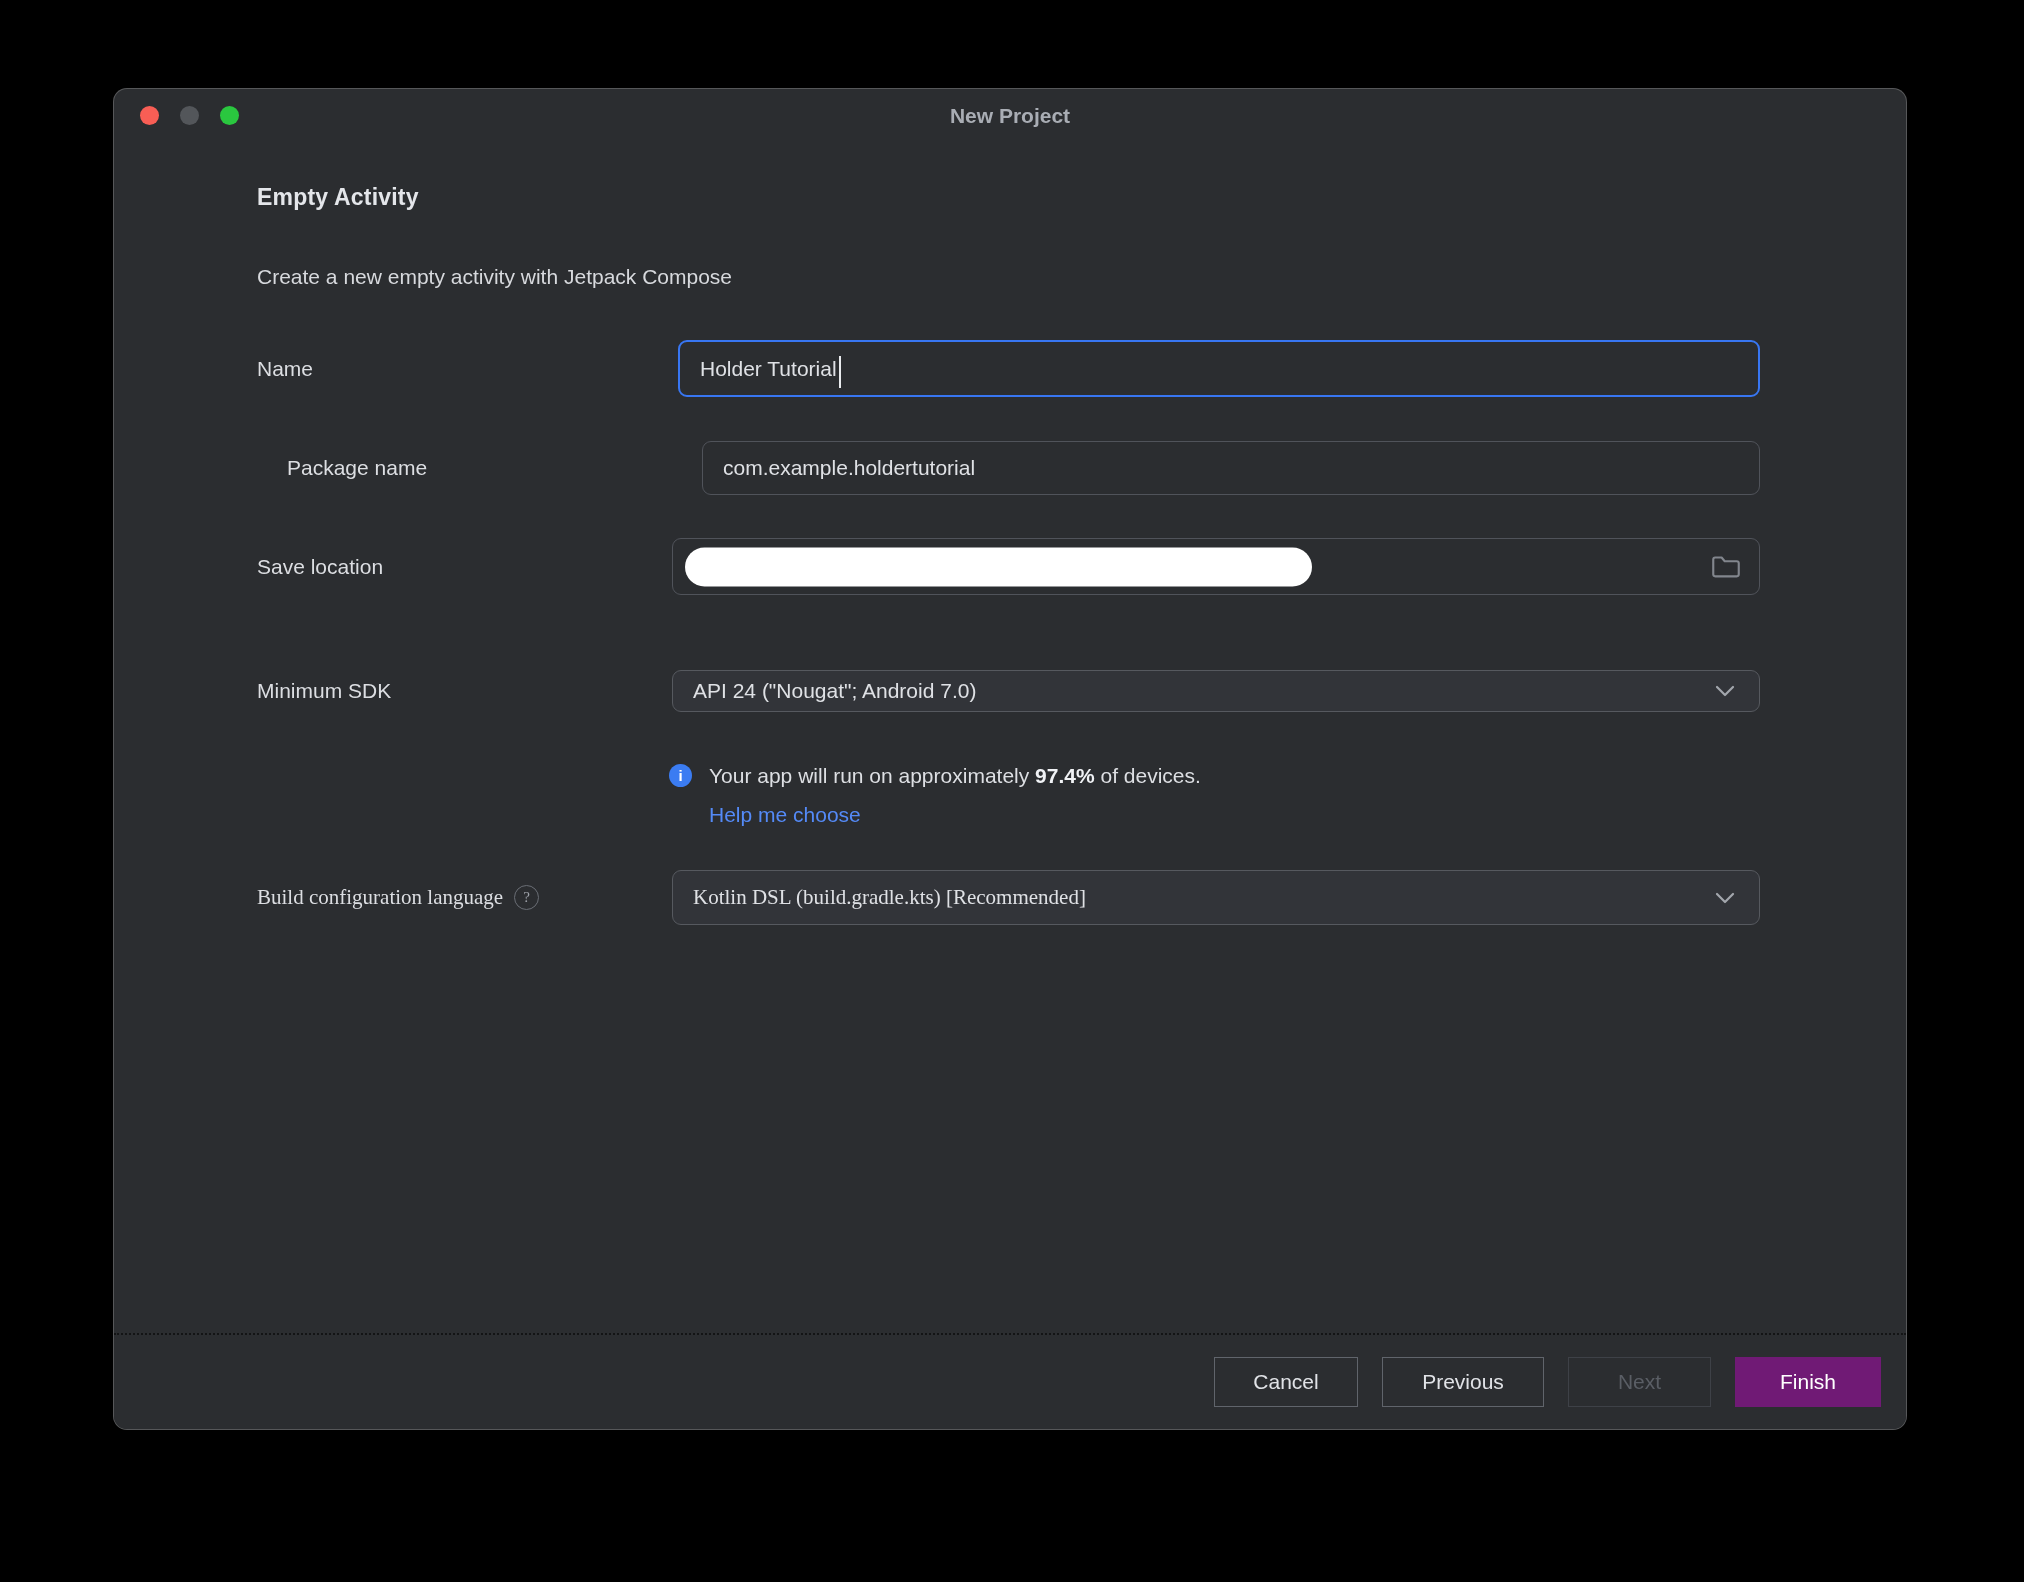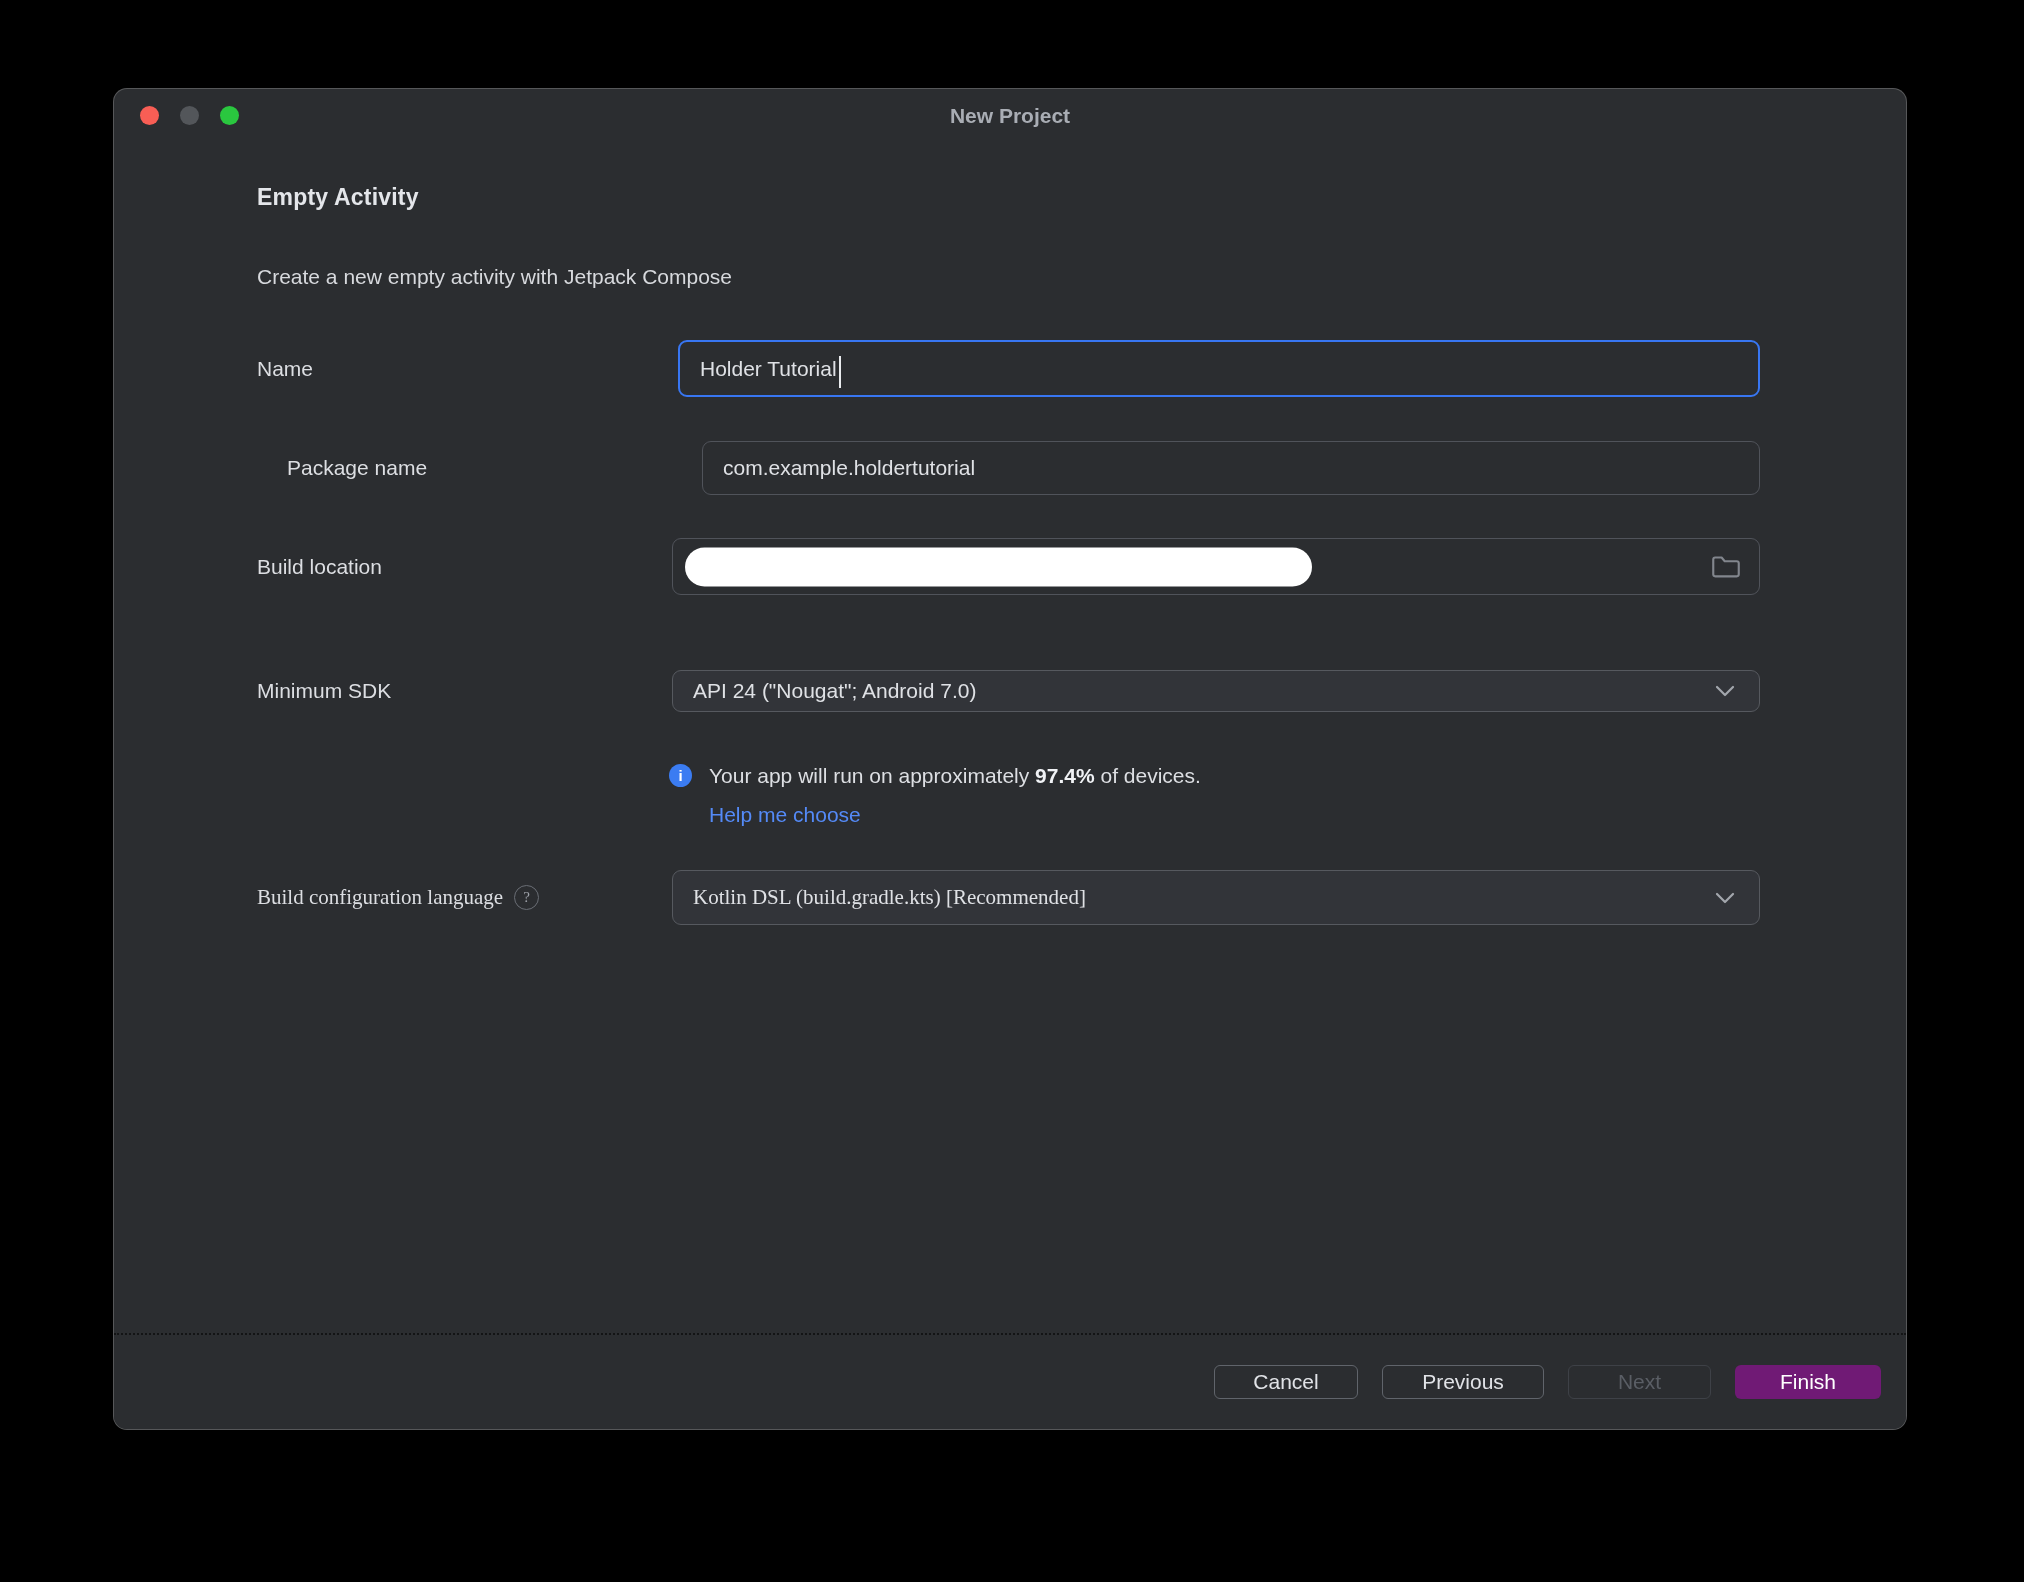--- a/index.html
+++ b/index.html
@@ -96,21 +96,21 @@
   }
   
   .footer {
     position:absolute; left:0; right:0; bottom:0; height:96px;
     border-top:2px dotted rgba(0,0,0,0.55);
     display:flex; align-items:center; justify-content:flex-end;
     gap:24px; padding-right:25px;
     background:#2B2D30;
   }
   .btn {
-    height:34px; border-radius:6px; font-size:21px;
+    height:50px; border-radius:0; font-size:21px;
     display:flex; align-items:center; justify-content:center;
     cursor:pointer; padding:0 10px;
     font-family:"Liberation Sans","DejaVu Sans",sans-serif;
   }
   .btn-outline { min-width:144px; border:1px solid #60646B; background:transparent; color:#E1E3E7; }
   .btn-prev { min-width:162px; }
   .btn-disabled { min-width:143px; border:1px solid #3E4147; background:transparent; color:#5A5E65; cursor:default; }
   .btn-primary { min-width:146px; background:#701a75; border:none; color:#FFFFFF; }
 </style>
 </head>
@@ -139,21 +139,21 @@
   </div>
 
   <div class="row row-package">
     <div class="row-label">Package name</div>
     <div class="field plain">
       <span>com.example.holdertutorial</span>
     </div>
   </div>
 
   <div class="row row-save">
-    <div class="row-label">Build location</div>
+    <div class="row-label">Save location</div>
     <div class="field plain">
       <span></span>
       <div class="redact-pill"></div>
       <div class="folder-btn">
         <svg width="34" height="30" viewBox="0 0 24 21">
           <path d="M3 5.2 Q3 3.8 4.4 3.8 H8.9 L11.1 6.4 H19.6 Q21 6.4 21 7.8 V15.7 Q21 17.1 19.6 17.1 H4.4 Q3 17.1 3 15.7 Z" fill="none" stroke="#82868D" stroke-width="1.5" stroke-linejoin="round"></path>
         </svg>
       </div>
     </div>
   </div>

